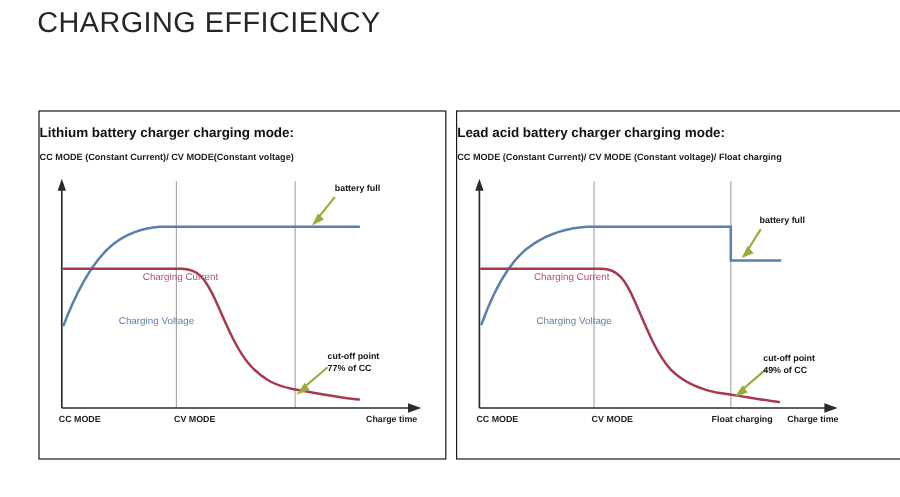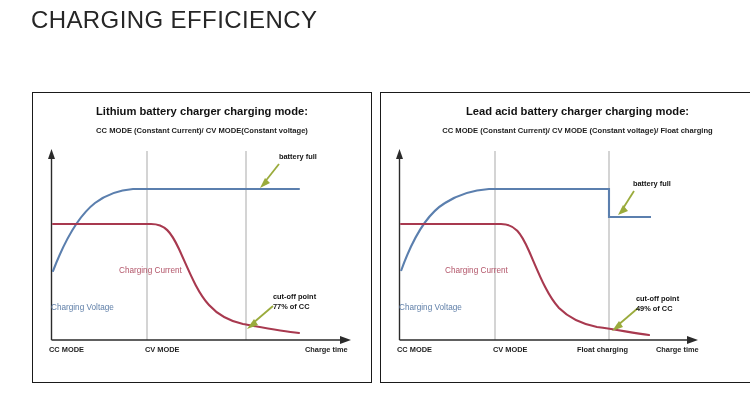--- a/index.html
+++ b/index.html
@@ -30,31 +30,30 @@
     background: #ffffff;
     box-sizing: border-box;
   }
   #panel-lithium { left: 32px;  top: 92px; width: 340px; height: 291px; }
   #panel-leadacid { left: 380px; top: 92px; width: 395px; height: 291px; }
 
   .chart-title {
     position: absolute;
     left: 0; right: 0;
     top: 12px;
-    text-align: center;
+    text-align: left;
     font-size: 11.2px;
     font-weight: bold;
     color: #111111;
     white-space: nowrap;
   }
   .chart-subtitle {
     position: absolute;
     left: 0; right: 0;
     top: 33px;
-    text-align: center;
     font-size: 7.6px;
     font-weight: bold;
     color: #1d1d1d;
     white-space: nowrap;
   }
   .plot {
     position: absolute;
     left: 0; top: 0; right: 0; bottom: 0;
   }
   .plot svg { display: block; }
@@ -63,23 +62,22 @@
     position: absolute;
     font-size: 7.4px;
     font-weight: bold;
     color: #1d1d1d;
     white-space: nowrap;
   }
   .series-label {
     position: absolute;
     font-size: 8.2px;
     white-space: nowrap;
-    margin-top: 40px;
   }
-  .label-voltage { color: #5f7fa8; }
+  .label-voltage { color: #5f7fa8; padding-left: 48px; }
   .label-current { color: #b3566a; }
   .annot {
     position: absolute;
     font-size: 7.4px;
     font-weight: bold;
     color: #141414;
     white-space: nowrap;
     line-height: 1.35;
   }
 </style>
@@ -174,15 +172,15 @@
   <div class="series-label label-voltage" style="left:18px; top:170px;">Charging Voltage</div>
 
   <div class="annot" style="left:252px; top:86px;">battery full</div>
   <div class="annot" style="left:255px; top:201px;">
     <div>cut-off point</div>
     <div>49% of CC</div>
   </div>
 
   <div class="axis-label" style="left:16px; top:252px;">CC MODE</div>
   <div class="axis-label" style="left:112px; top:252px;">CV MODE</div>
-  <div class="axis-label" style="left:196px; top:252px;">Float charging</div>
+  <div class="axis-label" style="left:212px; top:252px;">Float charging</div>
   <div class="axis-label" style="left:275px; top:252px;">Charge time</div>
 </div>
 
 </body></html>

